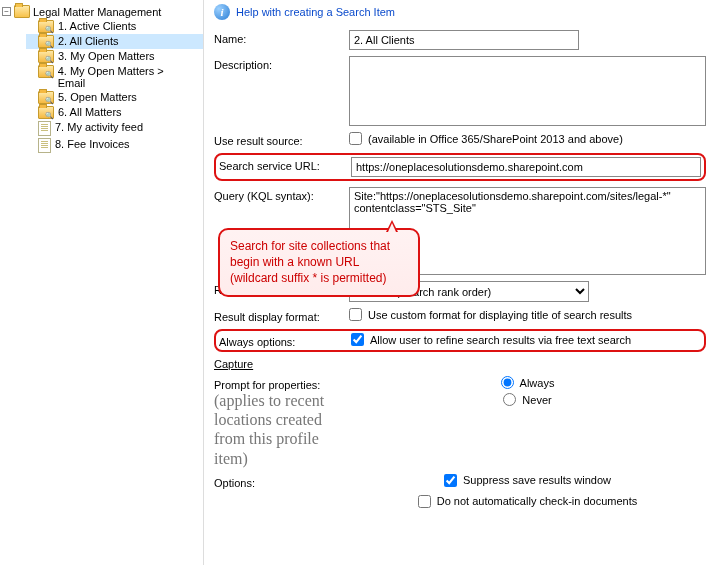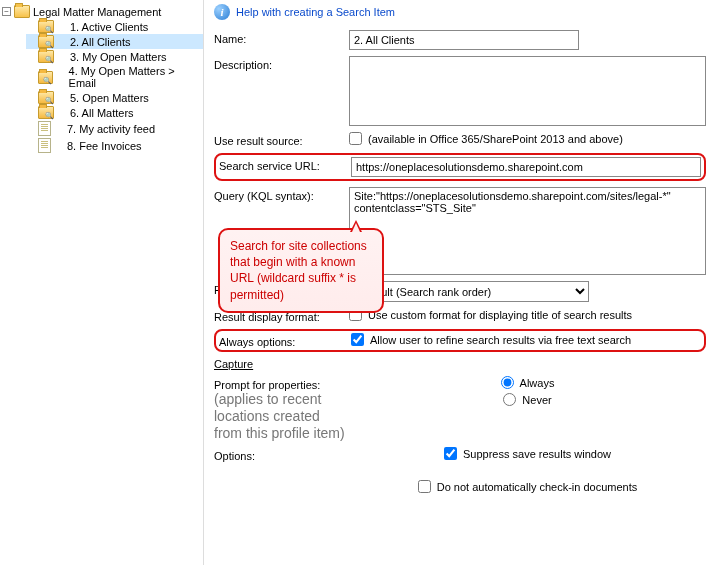--- a/index.html
+++ b/index.html
@@ -1,49 +1,49 @@
 <!DOCTYPE html>
 <html><head>
 <meta charset="utf-8">
 <style>
 * { box-sizing: border-box; margin: 0; padding: 0; }
 body { font-family: "Segoe UI", Tahoma, sans-serif; font-size: 11px; color: #000; background: #fff; width: 716px; height: 565px; overflow: hidden; }
 .container { display: flex; height: 100%; }
 .tree-panel { width: 204px; flex-shrink: 0; padding: 4px 0 4px 2px; border-right: 1px solid #ddd; }
 .tree-root { display: flex; align-items: center; gap: 3px; padding: 1px 0; }
 .tree-children { padding-left: 24px; }
-.tree-item { display: flex; align-items: center; gap: 16px; padding: 1px 12px; cursor: pointer; }
+.tree-item { display: flex; align-items: flex-start; gap: 4px; padding: 1px 12px; cursor: pointer; }
 .tree-item.selected { background: #cce8ff; }
 .icon-expand { width: 9px; height: 9px; border: 1px solid #888; display: inline-flex; align-items: center; justify-content: center; font-size: 8px; line-height: 1; color: #444; background: #fff; cursor: pointer; }
 .icon-folder { width: 16px; height: 13px; background: linear-gradient(#ffe9a8,#f7c24a); border: 1px solid #c79b2d; border-radius: 1px; position: relative; }
 .icon-folder::before { content: ""; position: absolute; top: -3px; left: 0; width: 6px; height: 3px; background: #f7c24a; border: 1px solid #c79b2d; border-bottom: none; border-radius: 1px 1px 0 0; }
 .icon-folder-sub { width: 16px; height: 13px; background: linear-gradient(#ffe9a8,#f5b940); border: 1px solid #c79b2d; border-radius: 1px; position: relative; }
 .icon-folder-sub::before { content:""; position:absolute; top:-3px; left:0; width:6px; height:3px; background:#f5b940; border:1px solid #c79b2d; border-bottom:none; border-radius:1px 1px 0 0;}
 .icon-folder-sub::after { content:"🔍"; position:absolute; font-size:7px; right:-1px; bottom:-2px; }
 .icon-doc { width: 13px; height: 15px; background: #fff; border: 1px solid #b7b38a; position: relative; }
 .icon-doc::after { content:""; position:absolute; top:2px; left:2px; right:2px; height:1px; background:#cabf7e; box-shadow: 0 2px 0 #cabf7e, 0 4px 0 #cabf7e, 0 6px 0 #cabf7e; }
 .main-panel { flex: 1; padding: 4px 10px 10px 10px; overflow: hidden; position: relative; }
 .help-row { display: flex; align-items: center; gap: 6px; margin-bottom: 10px; }
 .icon-info { width: 16px; height: 16px; border-radius: 50%; background: radial-gradient(circle at 30% 30%, #9cd1ff, #2a7dd4); color: #fff; font-weight: bold; font-family: Georgia, serif; font-style: italic; display: inline-flex; align-items: center; justify-content: center; font-size: 11px; }
 .help-link { color: #0b4bcc; cursor: pointer; }
 .form-row { display: flex; align-items: flex-start; margin-bottom: 6px; justify-content: space-between; }
 .form-label { width: 135px; flex-shrink: 0; padding-top: 3px; }
-.form-label .sub { color: #777; font-size: 14px; line-height: 1.2; display: block; }
+.form-label .sub { color: #777; font-size: 16px; line-height: 1.2; display: block; font-family: Liberation Serif, serif; }
 .form-control { flex: 1; display: flex; align-items: center; gap: 6px; flex-wrap: wrap; }
 input[type=text], textarea, select { font-family: inherit; font-size: 11px; border: 1px solid #888; padding: 2px 4px; background: #fff; }
 input[type=text] { width: 100%; height: 20px; }
 .name-input { width: 230px !important; }
 textarea { width: 100%; resize: none; }
 .desc-ta { height: 70px; }
 .query-ta { height: 88px; }
 select { height: 21px; width: 240px; }
 input[type=checkbox], input[type=radio] { width: 13px; height: 13px; margin: 0; }
 .chk-label { display: flex; align-items: center; gap: 6px; }
 .red-box-row { display:flex; align-items:flex-start; margin-bottom:6px; border:2px solid #d11; border-radius:8px; padding:2px 3px 2px 0; }
-.callout { position: absolute; left: 14px; top: 228px; width: 166px; background: linear-gradient(#fff2f2,#ffecec); border: 2px solid #d11; border-radius: 10px; padding: 8px 10px; color: #c00; font-size: 12px; line-height: 1.35; z-index: 5; }
+.callout { position: absolute; left: 14px; top: 228px; width: 202px; background: linear-gradient(#fff2f2,#ffecec); border: 2px solid #d11; border-radius: 10px; padding: 8px 10px; color: #c00; font-size: 12px; line-height: 1.35; z-index: 5; }
 .callout-tail { position:absolute; top:-10px; right:20px; width:0; height:0; border-left:6px solid transparent; border-right:6px solid transparent; border-bottom:12px solid #d11; }
 .callout-tail::after { content:""; position:absolute; top:3px; left:-4px; width:0; height:0; border-left:4px solid transparent; border-right:4px solid transparent; border-bottom:9px solid #ffefef; }
 .capture-heading { text-decoration: underline; margin: 6px 0 6px 0; }
 .radio-col { display:flex; flex-direction:column; gap:4px; }
 </style>
 </head>
 <body>
 
 <div class="container">
   <div class="tree-panel">
@@ -172,21 +172,21 @@
       </div>
     </div>
 
     <div class="form-row">
       <div class="form-label">Options:</div>
       <div class="form-control radio-col">
         <label class="chk-label">
             <input type="checkbox" checked="" style="">
             <span>Suppress save results window</span>
           </label>
-        <label class="chk-label" style="margin-top:16px">
+        <label class="chk-label" style="margin-top:4px">
             <input type="checkbox" style="">
             <span>Do not automatically check-in documents</span>
           </label>
       </div>
     </div>
 
     <div class="callout">
       <div class="callout-tail"></div>
       <span>Search for site collections that begin with a known URL (wildcard suffix * is permitted)</span>
     </div>

